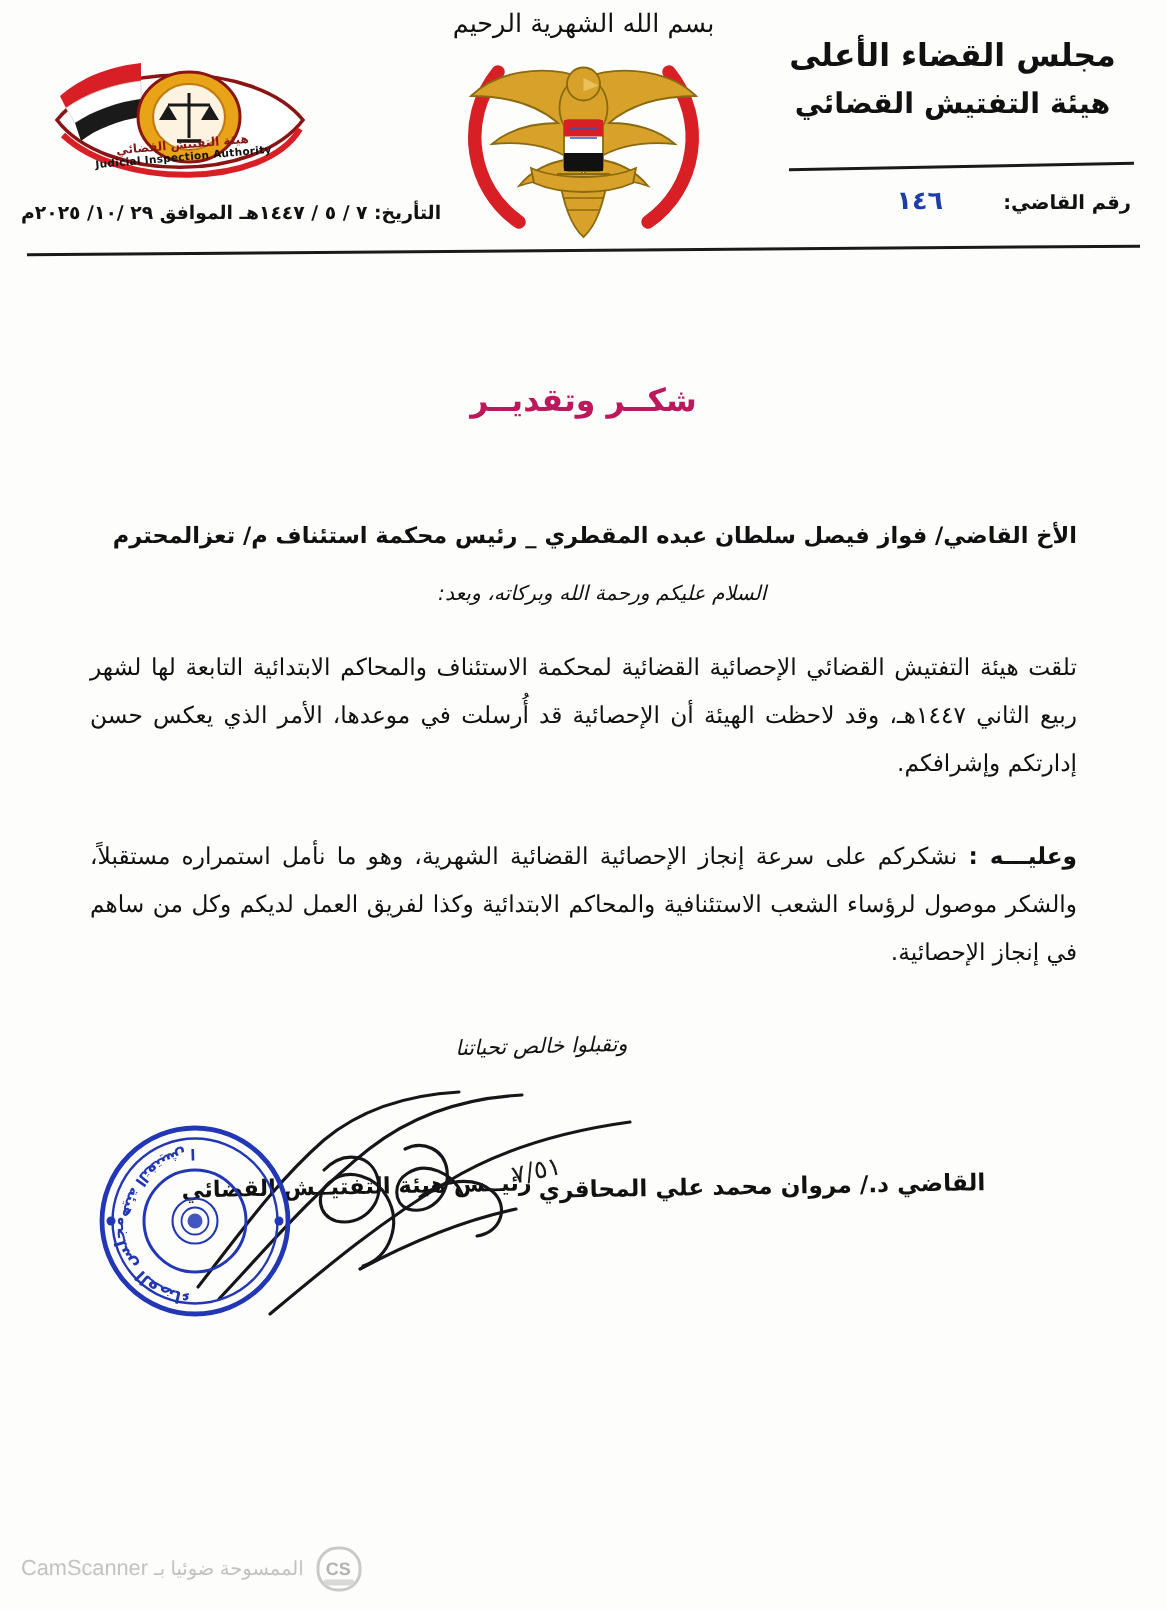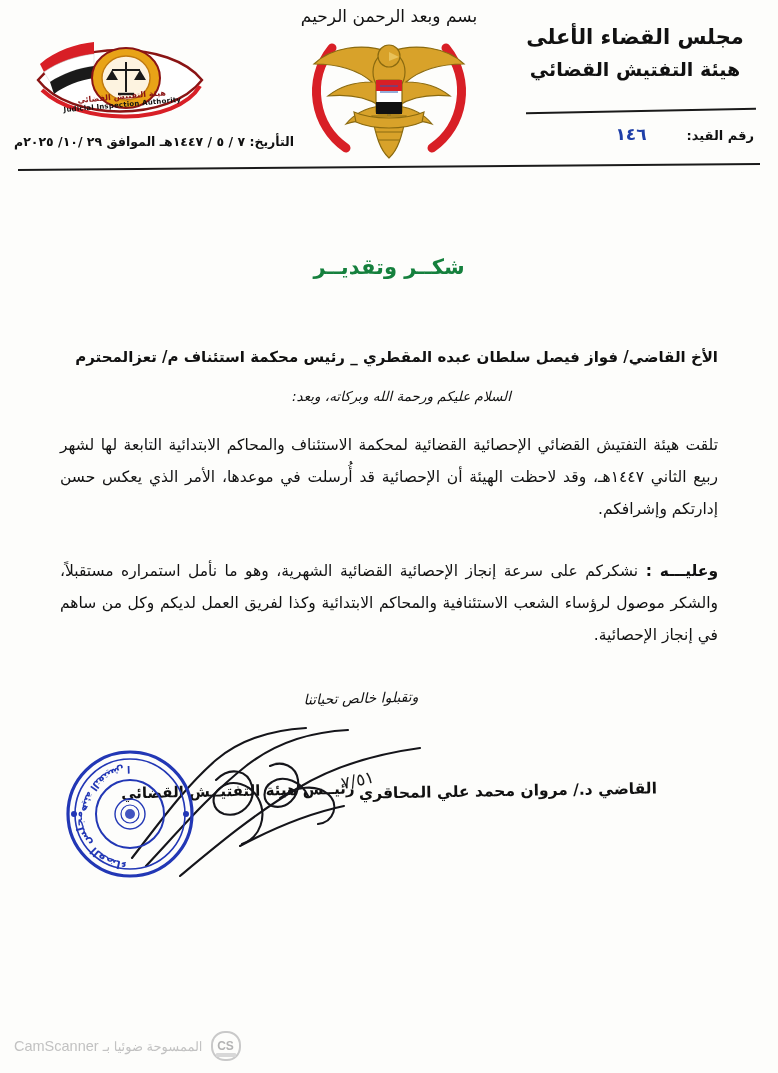--- a/index.html
+++ b/index.html
@@ -40,21 +40,21 @@
   .logo-caption-en{font-size:7px;color:#111;letter-spacing:.2px;}
 
   .date-row{position:absolute;left:14px;top:134px;font-size:12.5px;font-weight:bold;
             color:#111;direction:rtl;white-space:nowrap;}
 
   .header-rule{position:absolute;left:18px;right:18px;top:166px;height:2.4px;
                background:#1a1a1a;transform:rotate(-0.45deg);}
 
   
   .doc-title{position:absolute;top:255px;left:0;right:0;text-align:center;
-             font-size:21px;font-weight:bold;letter-spacing:4px;color:#15803d;}
+             font-size:21px;font-weight:bold;letter-spacing:4px;color:#be185d;}
 
   .recipient{position:absolute;top:348px;right:60px;left:60px;
              display:flex;justify-content:space-between;align-items:baseline;
              font-size:15px;font-weight:bold;color:#111;}
   .recipient-name{white-space:nowrap;}
   .recipient-honorific{white-space:nowrap;padding-left:30px;}
 
   .greeting{position:absolute;top:388px;left:0;right:0;text-align:center;
             font-size:13.5px;color:#111;font-style:italic;padding-left:25px;}
 
@@ -103,25 +103,25 @@
 
   <div class="header">
 
     <div class="org-block">
       <div class="org-line1">مجلس القضاء الأعلى</div>
       <div class="org-line2">هيئة التفتيش القضائي</div>
     </div>
     <div class="org-rule"></div>
 
     <div class="reg-row">
-      <span class="reg-label">رقم القيد:</span>
+      <span class="reg-label">رقم القاضي:</span>
       <span class="reg-value">١٤٦</span>
     </div>
 
-    <div class="basmala">بسم وبعد الرحمن الرحيم</div>
+    <div class="basmala">بسم الله الشهرية الرحيم</div>
 
     <svg class="emblem" viewBox="0 0 210 160">
 
       <path d="M48 40 C22 72 30 118 62 140" stroke="#d81f26" stroke-width="9" fill="none" stroke-linecap="round"></path>
       <path d="M162 40 C188 72 180 118 148 140" stroke="#d81f26" stroke-width="9" fill="none" stroke-linecap="round"></path>
 
       <path d="M105 44 C78 34 46 40 30 56 C56 56 74 62 88 74 C72 74 56 78 44 88
                C66 86 84 90 96 98 C82 100 70 106 62 116 C80 110 94 112 104 118 Z" fill="#d8a22a" stroke="#8a6a10" stroke-width="1.2"></path>
       <path d="M105 44 C132 34 164 40 180 56 C154 56 136 62 122 74 C138 74 154 78 166 88
                C144 86 126 90 114 98 C128 100 140 106 148 116 C130 110 116 112 106 118 Z" fill="#d8a22a" stroke="#8a6a10" stroke-width="1.2"></path>

